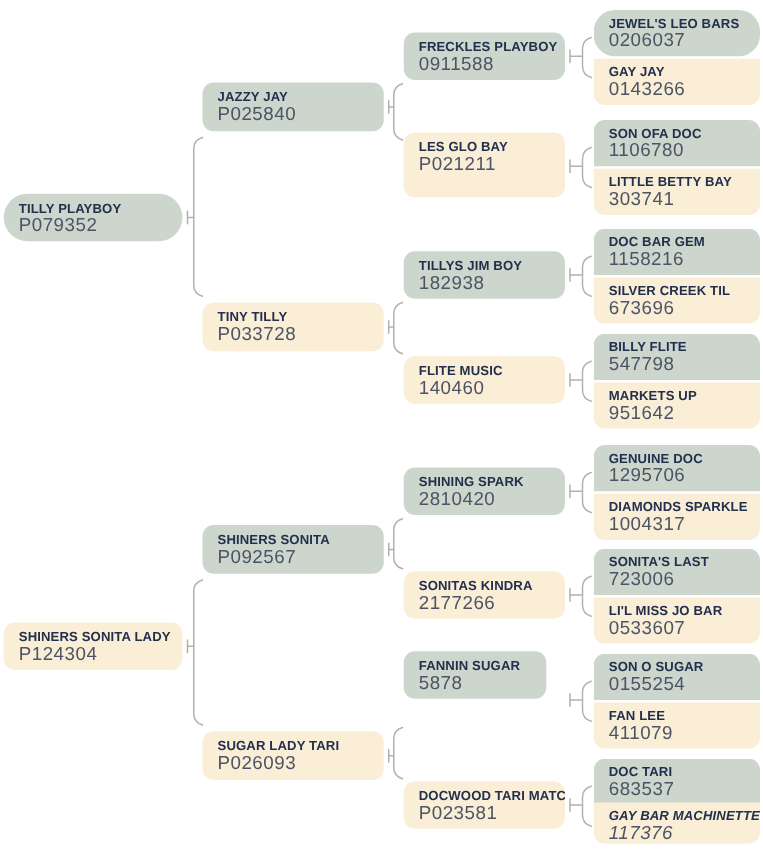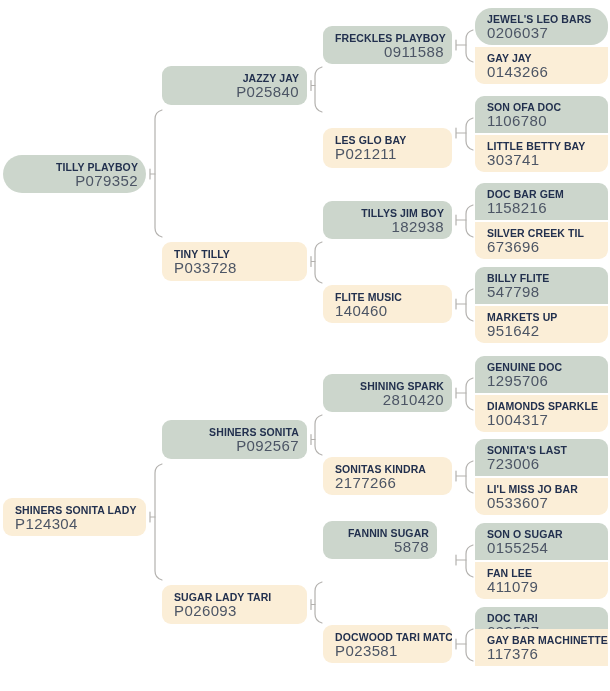--- a/index.html
+++ b/index.html
@@ -17,21 +17,21 @@
     width: 610px; height: 691px;
   }
   .node {
     position: absolute;
     border-radius: 9px;
     box-sizing: border-box;
     padding: 6px 8px 0 12px;
     overflow: hidden;
     cursor: default;
   }
-  .node.sire { background: #ccd6cc; text-align: right; }
+  .node.sire { background: #ccd6cc; }
   .node.dam  { background: #fbeed7; }
   .pair {
     position: absolute;
     border-radius: 9px;
     overflow: hidden;
     background: #ffffff;
     box-sizing: border-box;
   }
   .pair .half {
     position: absolute;
@@ -118,21 +118,21 @@
       <span class="horse-reg">P092567</span>
     </div>
     <div class="node dam" style="left: 162px; top: 585px; width: 145px; height: 39px;">
       <span class="horse-name">SUGAR LADY TARI</span>
       <span class="horse-reg">P026093</span>
     </div>
     <div class="node sire" style="left: 323px; top: 26px; width: 129px; height: 38px;">
       <span class="horse-name">FRECKLES PLAYBOY</span>
       <span class="horse-reg">0911588</span>
     </div>
-    <div class="node dam" style="left: 323px; top: 128px; width: 129px; height: 40px;">
+    <div class="node dam" style="left: 323px; top: 106px; width: 129px; height: 52px;">
       <span class="horse-name">LES GLO BAY</span>
       <span class="horse-reg">P021211</span>
     </div>
     <div class="node sire" style="left: 323px; top: 201px; width: 129px; height: 38px;">
       <span class="horse-name">TILLYS JIM BOY</span>
       <span class="horse-reg">182938</span>
     </div>
     <div class="node dam" style="left: 323px; top: 285px; width: 129px; height: 38px;">
       <span class="horse-name">FLITE MUSIC</span>
       <span class="horse-reg">140460</span>
@@ -221,18 +221,18 @@
       <div class="half dam" style="top: 39px; height: 37px;">
         <span class="horse-name">FAN LEE</span>
         <span class="horse-reg">411079</span>
       </div>
     </div>
     <div class="pair" style="left: 475px; top: 607px; width: 133px; height: 68px;">
       <div class="half sire" style="top: 0px; height: 37px;">
         <span class="horse-name">DOC TARI</span>
         <span class="horse-reg">683537</span>
       </div>
-      <div class="half dam" style="top: 22px; height: 37px;">
+      <div class="half dam" style="top: 35px; height: 37px; font-style: italic;">
         <span class="horse-name">GAY BAR MACHINETTE</span>
         <span class="horse-reg">117376</span>
       </div>
     </div>
   </div>
 
 </body></html>

